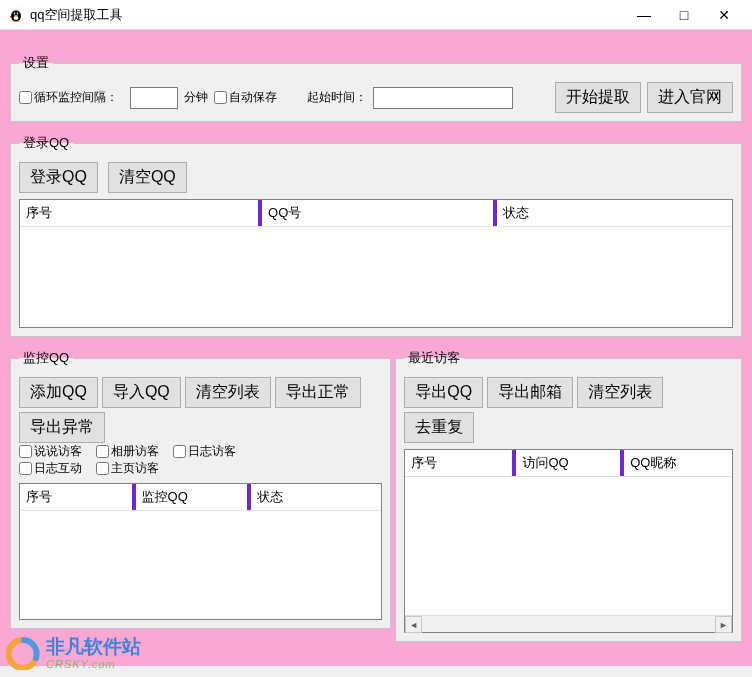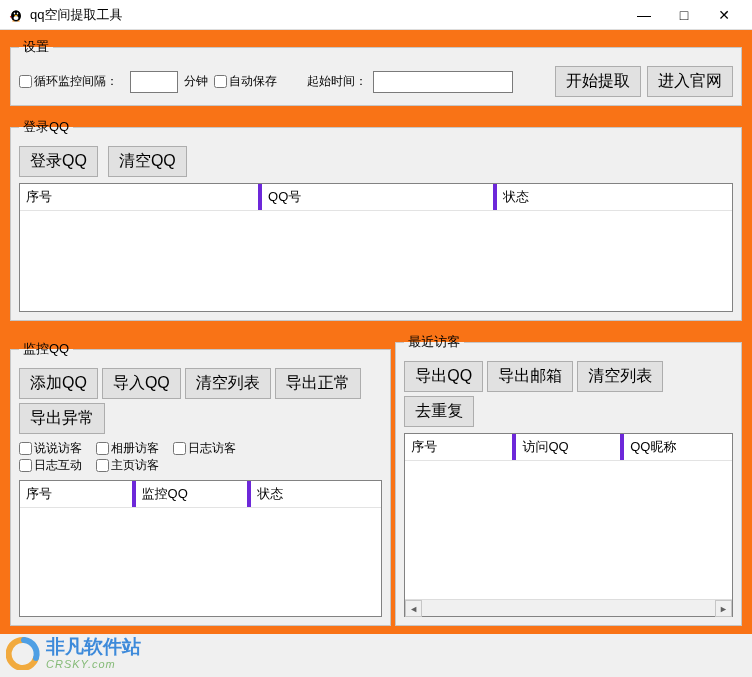--- a/index.html
+++ b/index.html
@@ -27,22 +27,22 @@
       align-items: center;
       justify-content: center;
     }
     .titlebar .title { flex: 1; font-size: 13px; }
     .titlebar .win-btn {
       width: 40px; height: 28px;
       display: inline-flex; align-items: center; justify-content: center;
       font-size: 14px;
     }
     .client {
-      padding: 8px 10px;
-      background: #f97316;
+      padding: 24px 10px;
+      background: #f9a8d4;
     }
     fieldset {
       border: 1px solid #c6c6c6;
       margin-bottom: 12px;
       padding: 10px 8px 8px 8px;
       font-size: 12px;
       background: #f0f0f0;
     }
     legend { padding: 0 4px; font-size: 13px; }
     .row { display: flex; align-items: center; gap: 6px; flex-wrap: wrap; }
@@ -88,21 +88,21 @@
       background: #fff;
       overflow: hidden;
       white-space: nowrap;
     }
     .table-body {
       background: #fff;
     }
     .two-col {
       display: flex;
       gap: 4px;
-      align-items: flex-end;
+      align-items: flex-start;
     }
     .two-col > fieldset { flex: 1; margin-bottom: 0; }
     .scrollbar-h {
       height: 17px;
       background: #f0f0f0;
       border-top: 1px solid #ddd;
       display: flex;
     }
     .sb-btn {
       width: 17px; height: 17px;
@@ -197,21 +197,21 @@
 
     <fieldset style="flex:1.05">
       <legend>监控QQ</legend>
       <div class="row" style="gap:4px">
         <button class="btn">添加QQ</button>
         <button class="btn">导入QQ</button>
         <button class="btn">清空列表</button>
         <button class="btn">导出正常</button>
         <button class="btn">导出异常</button>
       </div>
-      <div class="row" style="margin-top:6px;gap:2px 8px">
+      <div class="row" style="gap:2px 8px">
         <label>
             <input type="checkbox" style="">
             <span>说说访客</span>
           </label>
         <label>
             <input type="checkbox" style="">
             <span>相册访客</span>
           </label>
         <label>
             <input type="checkbox" style="">

